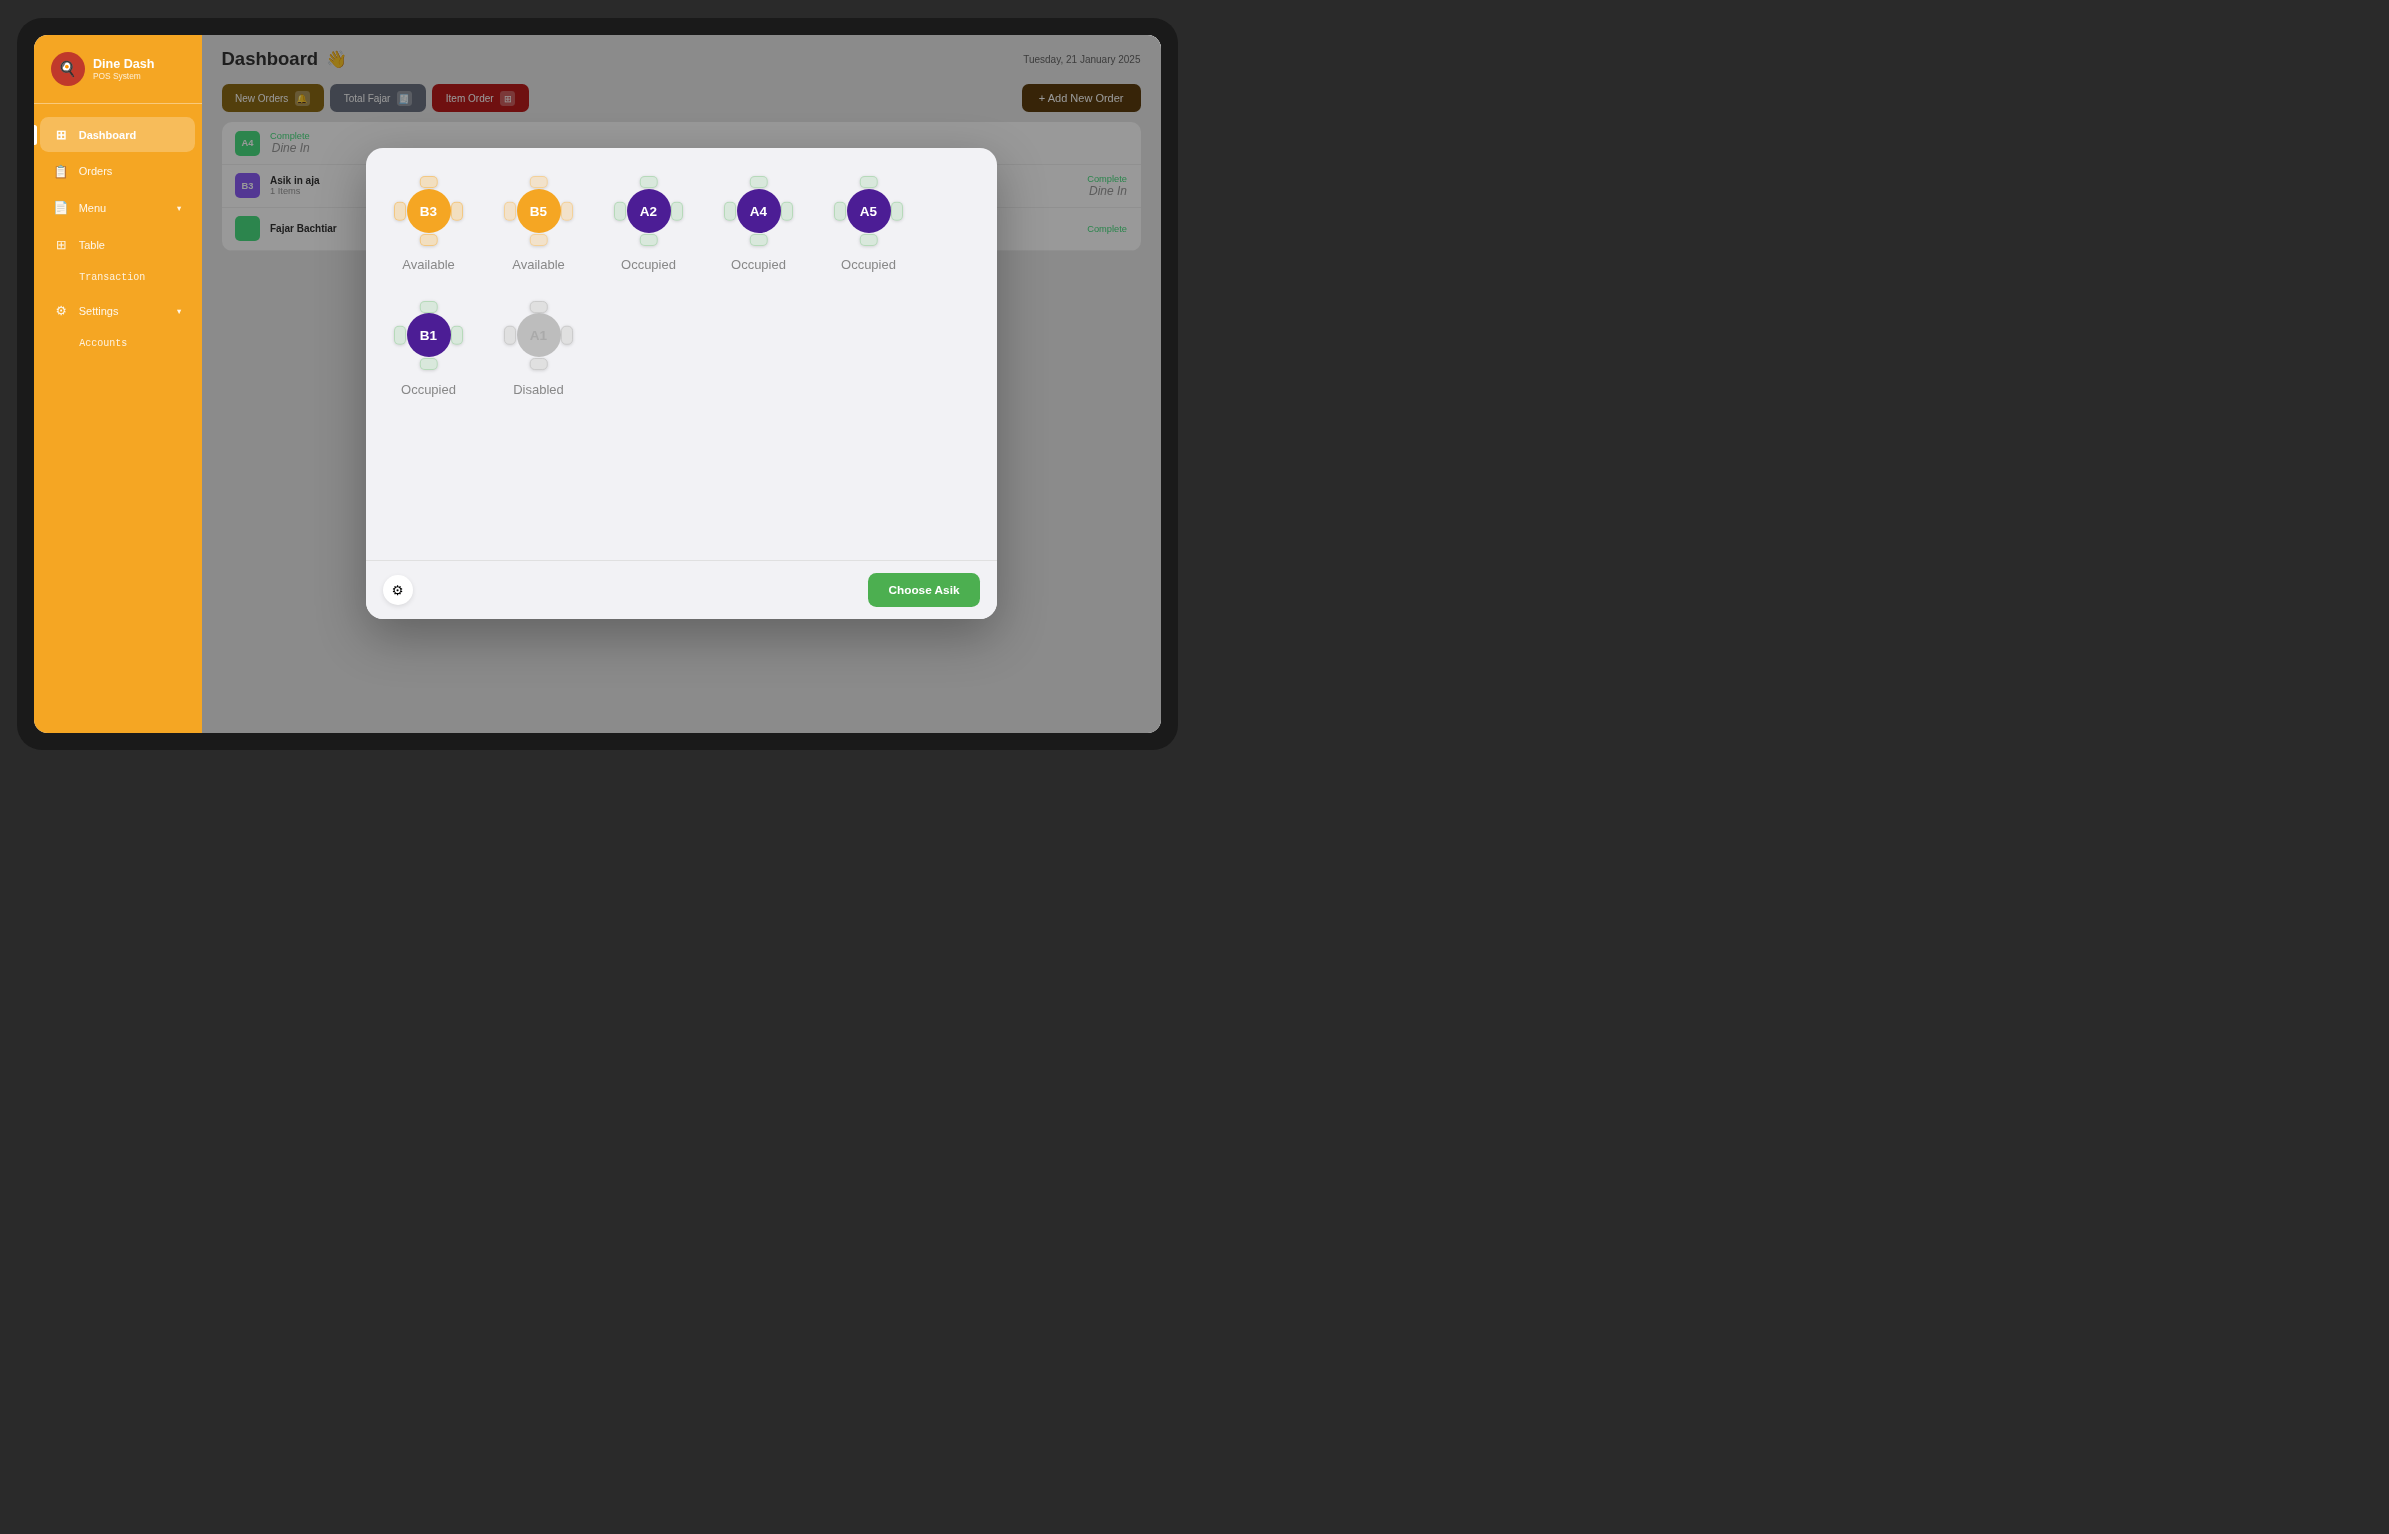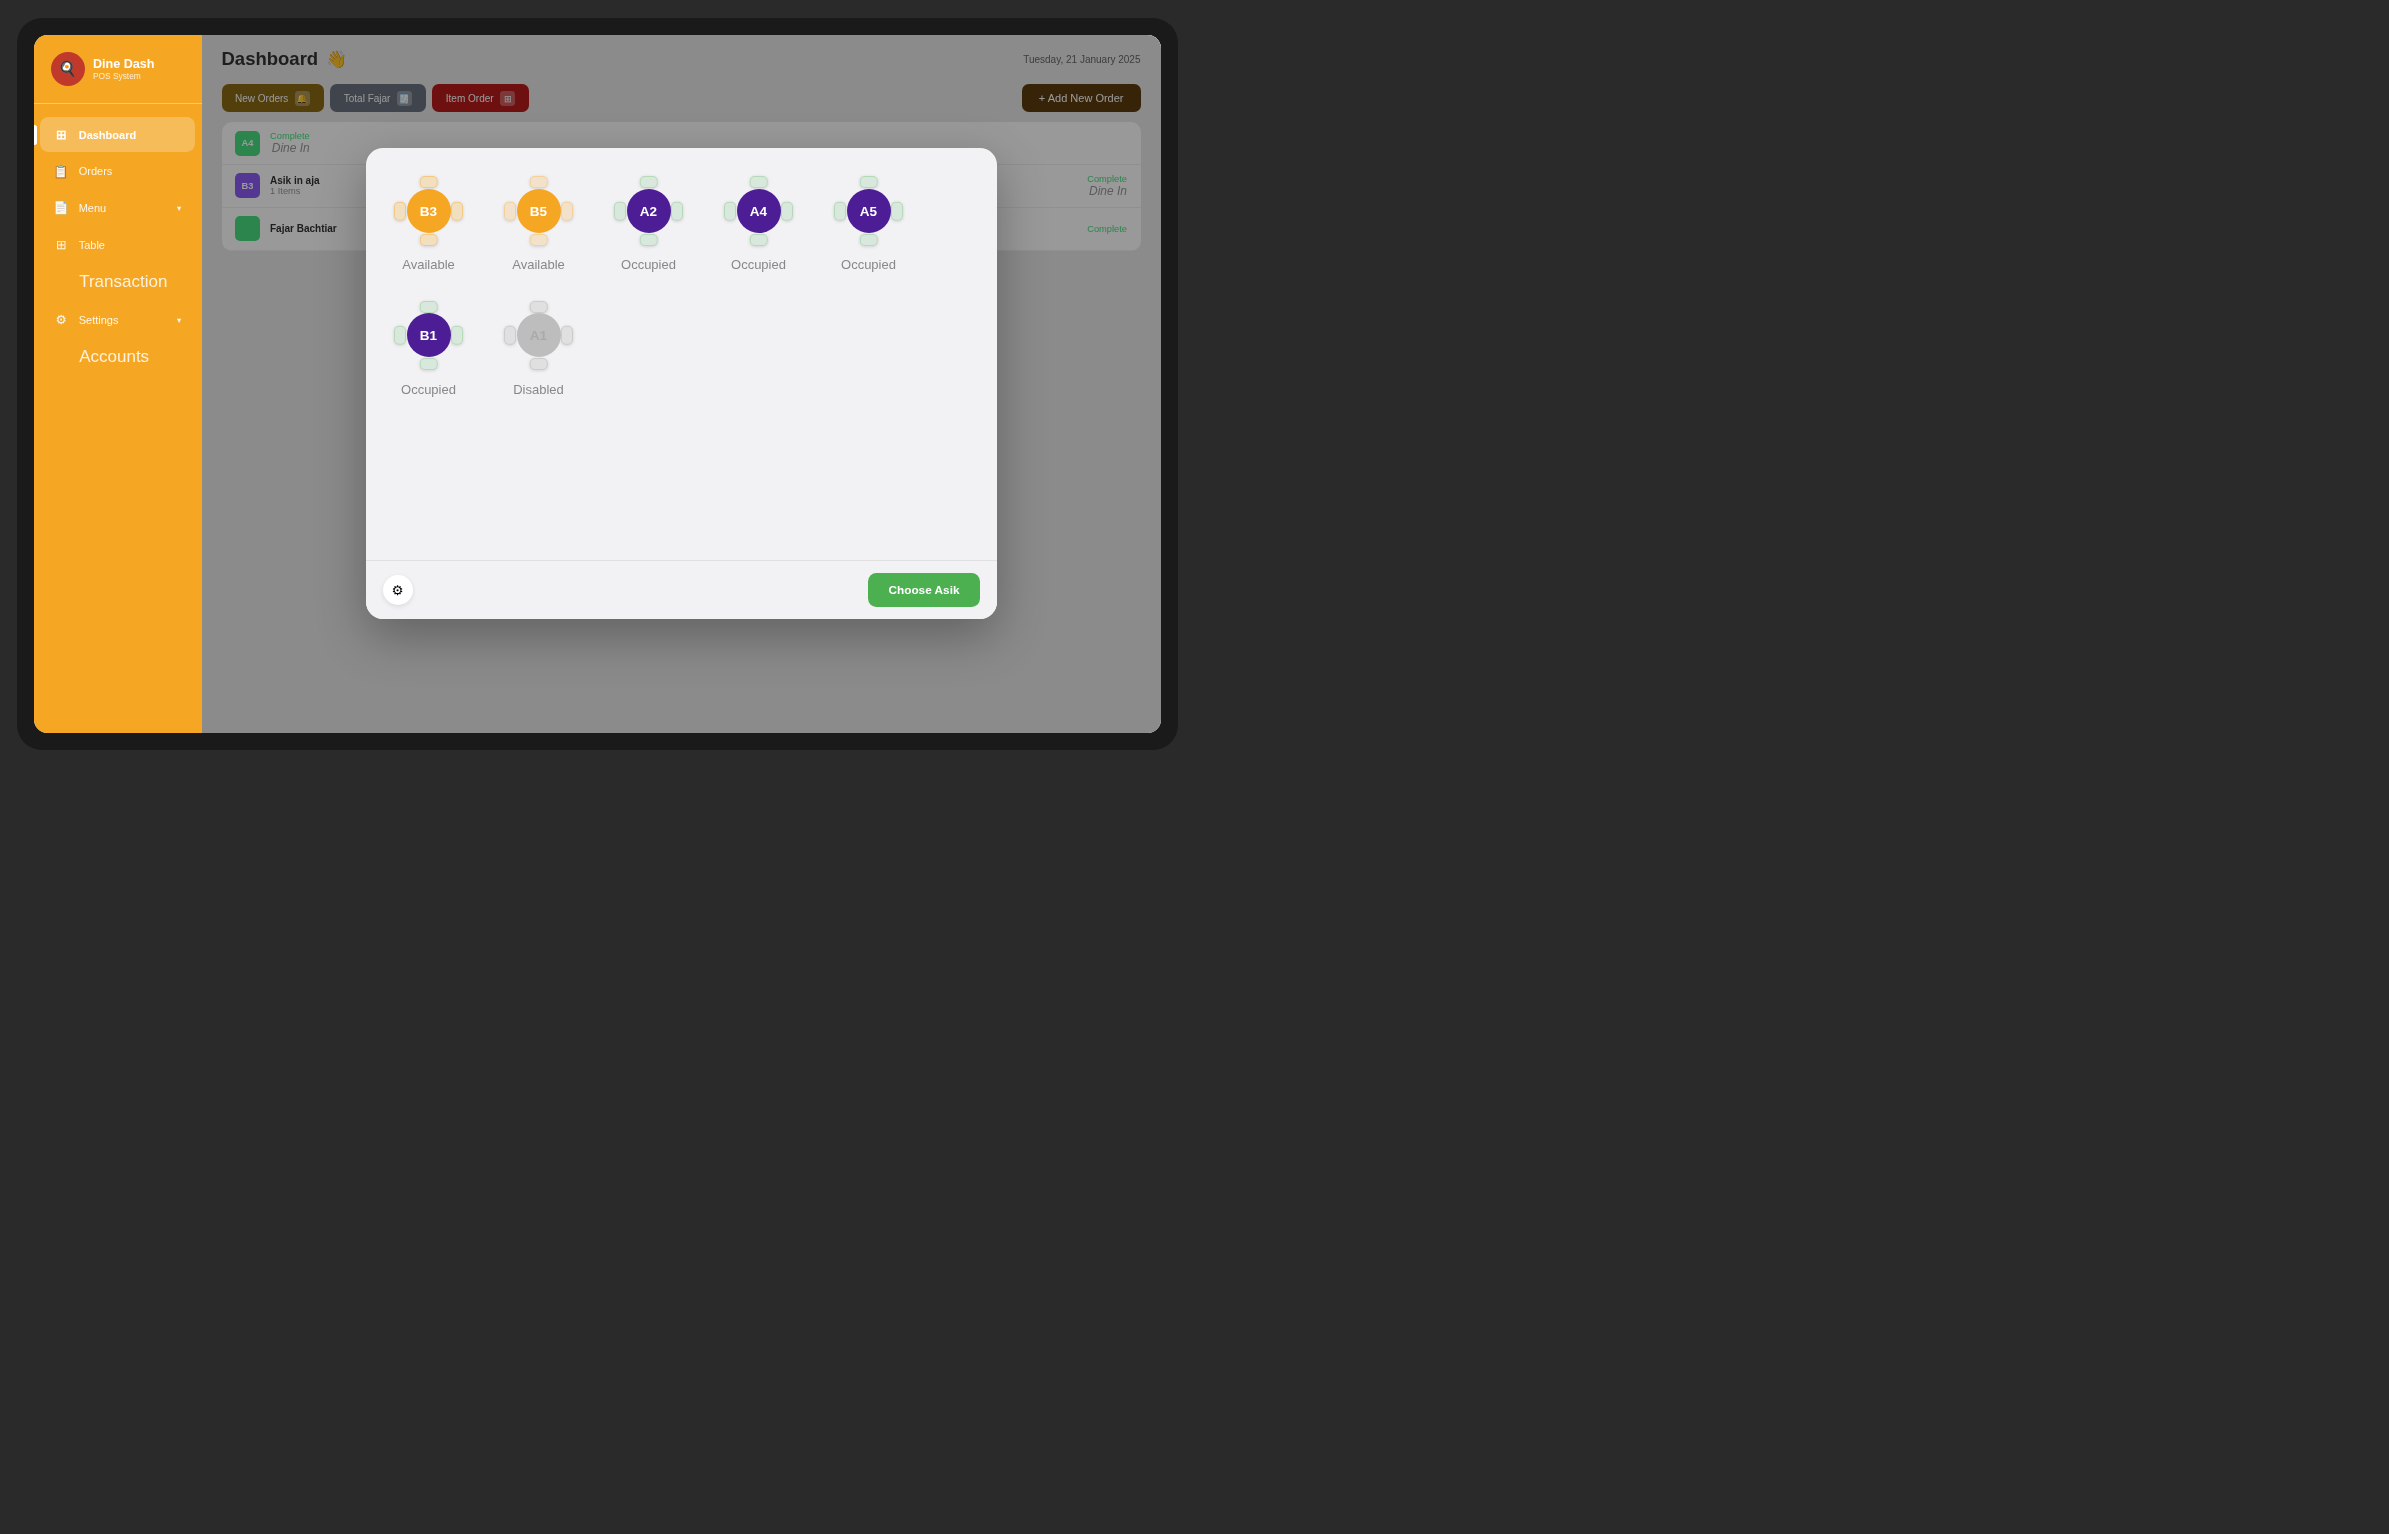--- a/index.html
+++ b/index.html
@@ -127,22 +127,23 @@
       justify-content: center;
       font-size: 12.6px;
       flex-shrink: 0;
     }
 
     .nav-item-sub {
       display: flex;
       align-items: flex-start;
       padding: 8.4px 13.5px 8.4px 39px;
       color: rgba(255,255,255,0.85);
-      font-size: 17px;
+      font-size: 10px;
       cursor: pointer;
+      font-family: Liberation Mono, monospace;
     }
 
     .nav-chevron {
       margin-left: auto;
       font-size: 8.4px;
     }
 
     
     .main-content {
       flex: 1;

